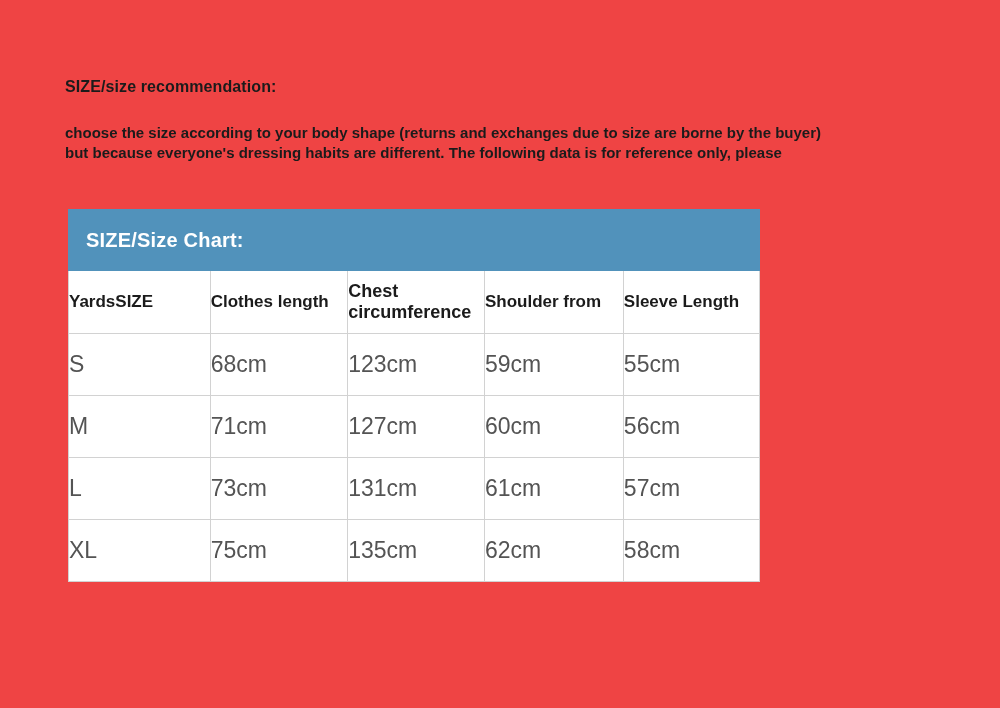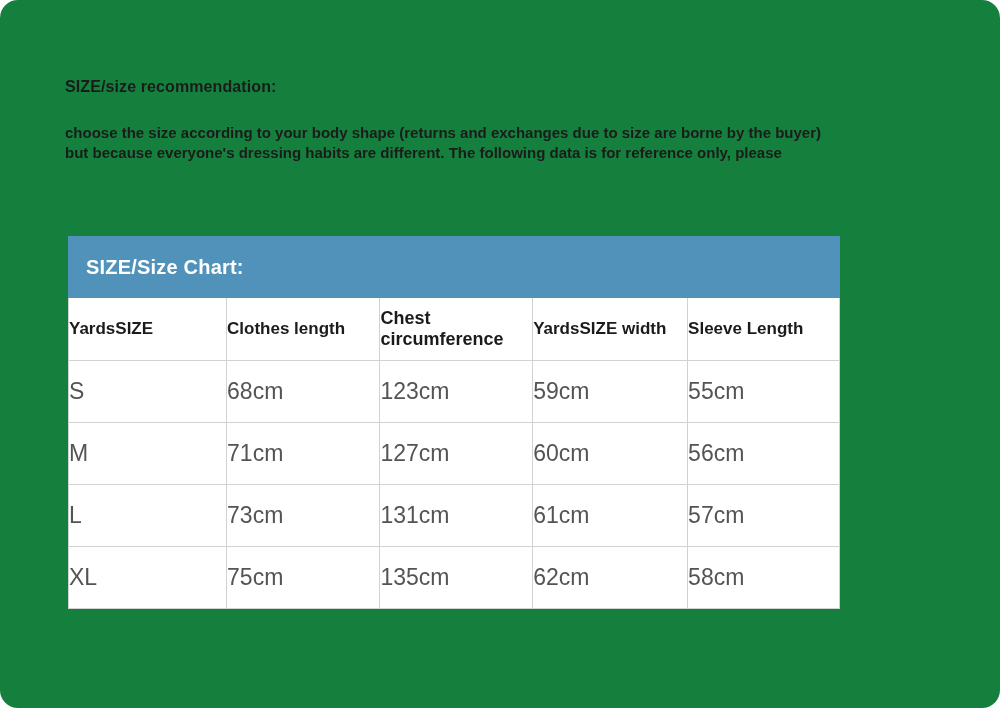--- a/index.html
+++ b/index.html
@@ -5,21 +5,21 @@
   * { margin: 0; padding: 0; box-sizing: border-box; }
   html, body { background: #ffffff; }
   body {
     width: 1000px;
     height: 708px;
     position: relative;
     font-family: "Liberation Sans", sans-serif;
     color: #1b1b1b;
     overflow: hidden;
   }
-  .page { position: absolute; inset: 0; background: #15803d; border-radius: 18px; }
+  .page { position: absolute; inset: 0; background: #ef4444; }
 
   
   .intro {
     position: absolute;
     left: 65px;
     top: 78px;
     width: 880px;
   }
   .intro-title {
     font-size: 16px;
@@ -36,22 +36,21 @@
   .intro-paragraph .line {
     line-height: 19.5px;
     white-space: nowrap;
   }
 
   
   .size-chart {
     position: absolute;
     left: 68px;
     top: 209px;
-    width: 772px;
-    margin-top: 27px;
+    width: 692px;
   }
   .chart-banner {
     height: 62px;
     display: flex;
     align-items: center;
     padding-left: 18px;
     background: #5192bb;
   }
   .chart-banner-title {
     color: #ffffff;
@@ -115,21 +114,21 @@
           <col class="c1">
           <col class="c2">
           <col class="c3">
           <col class="c4">
       </colgroup>
       <thead>
         <tr>
           <th>YardsSIZE</th>
           <th>Clothes length</th>
           <th class="small">Chest circumference</th>
-          <th>YardsSIZE width</th>
+          <th>Shoulder from</th>
           <th>Sleeve Length</th>
         </tr>
       </thead>
       <tbody>
           <tr>
             <td>S</td>
             <td>68cm</td>
             <td>123cm</td>
             <td>59cm</td>
             <td>55cm</td>

